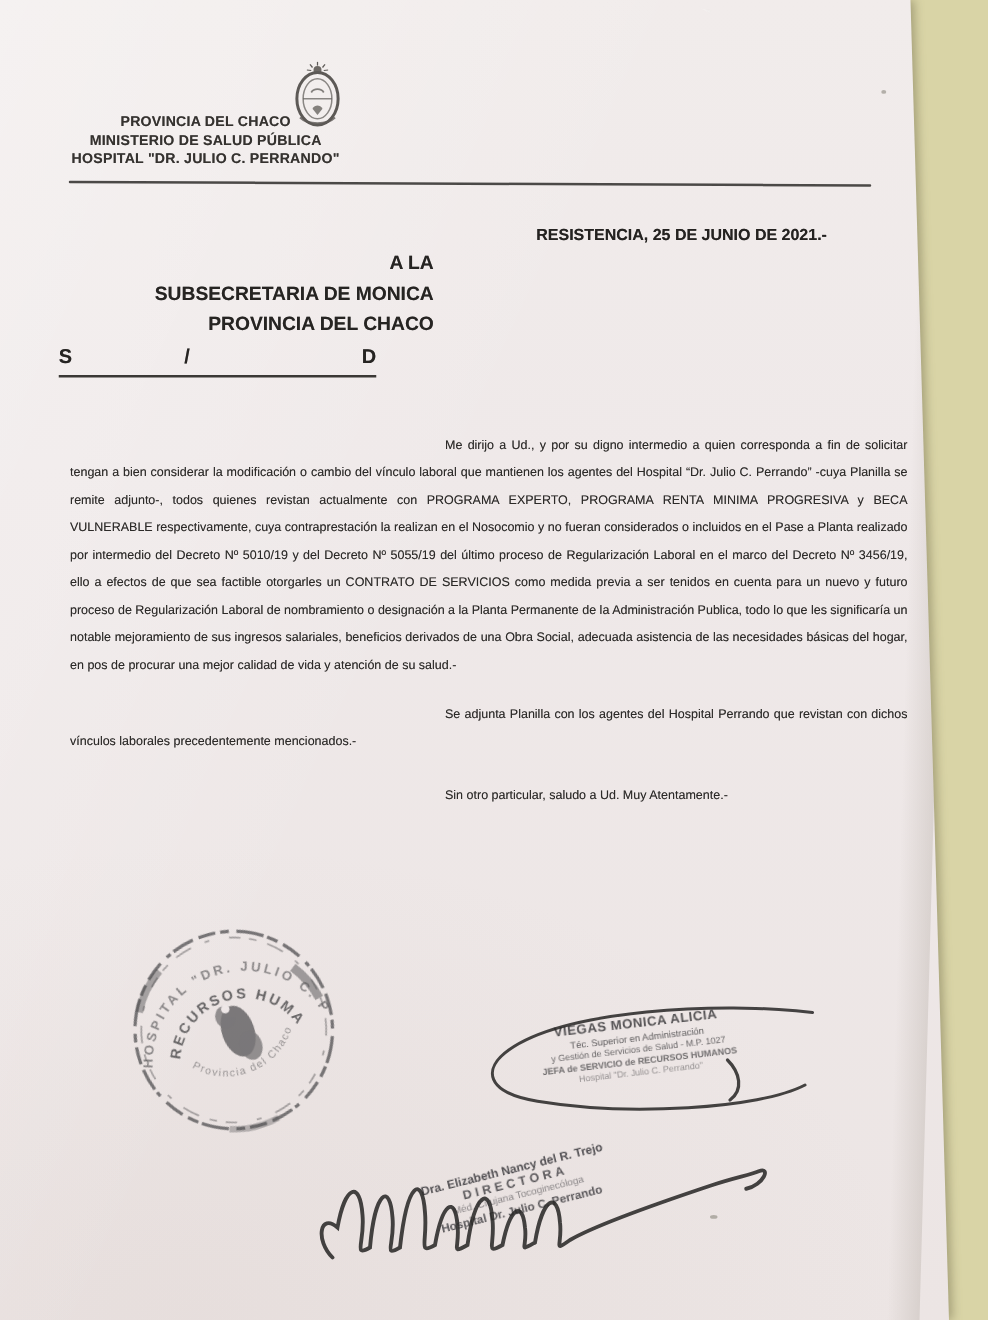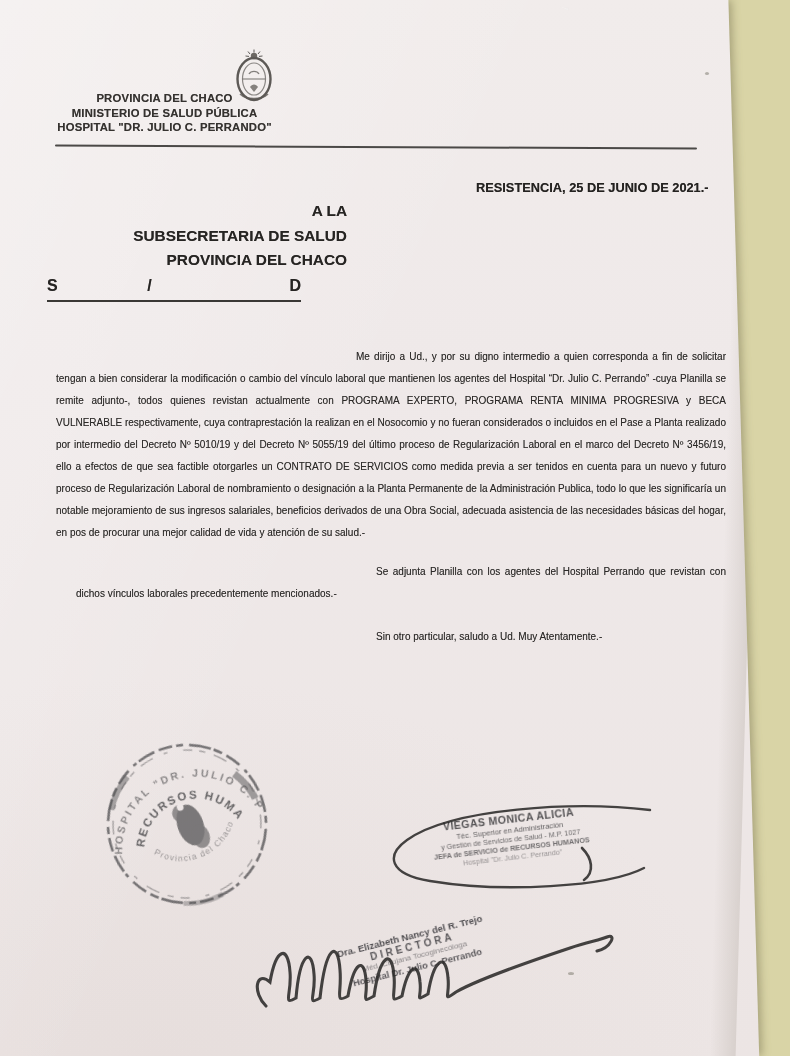--- a/index.html
+++ b/index.html
@@ -39,21 +39,21 @@
     text-align:center;font-weight:bold;font-size:11.3px;line-height:14.6px;
     color:#35322f;letter-spacing:.2px;
     text-shadow:0 0 .5px rgba(50,50,50,.55);
   }
   .header-rule{
     position:absolute;left:55px;top:146px;width:642px;height:2.4px;
     background:#4b4947;transform:rotate(.25deg);border-radius:1px;
   }
   
   .dateline{
-    position:absolute;left:476px;top:180px;
+    position:absolute;left:429px;top:180px;
     font-weight:bold;font-size:12.8px;color:#242220;
     text-shadow:0 0 .4px rgba(30,30,30,.6);
   }
   .recipient{
     position:absolute;left:47px;top:199px;width:300px;
     font-size:15.4px;line-height:24.7px;color:#262422;font-weight:600;
     text-shadow:0 0 .4px rgba(35,35,35,.5);
     text-align:right;
   }
   .sd-line{
@@ -62,21 +62,21 @@
     font-size:16px;font-weight:600;padding-bottom:1px;
   }
   .sd-line .slash{position:relative;left:-24px;}
   
   .body-text{
     position:absolute;left:56px;top:346px;width:670px;
     font-size:10px;line-height:22px;color:#2c2a28;
     text-align:justify;text-shadow:0 0 .4px rgba(40,40,40,.45);
   }
   .body-text p{margin:0;text-indent:300px;}
-  .body-text p + p{margin-top:17px;margin-left:20px;}
+  .body-text p + p{margin-top:17px;}
   .body-text p.closing{margin-top:21px;}
   
   .round-stamp{
     position:absolute;left:98px;top:740px;width:178px;height:168px;
     transform:rotate(-19deg);opacity:.88;filter:blur(.35px);
   }
   
   .viegas{
     position:absolute;left:398px;top:813px;width:225px;
     transform:rotate(-6.5deg);text-align:center;color:#3b3a3c;
@@ -131,21 +131,21 @@
       <div>PROVINCIA DEL CHACO</div>
       <div>MINISTERIO DE SALUD PÚBLICA</div>
       <div>HOSPITAL "DR. JULIO C. PERRANDO"</div>
     </div>
     <div class="header-rule"></div>
 
     <div class="dateline">RESISTENCIA, 25 DE JUNIO DE 2021.-</div>
 
     <div class="recipient">
       <div>A LA</div>
-      <div>SUBSECRETARIA DE SALUD</div>
+      <div>SUBSECRETARIA DE MONICA</div>
       <div>PROVINCIA DEL CHACO</div>
       <div class="sd-line">
         <span>S</span>
         <span class="slash">/</span>
         <span>D</span>
       </div>
     </div>
 
     <div class="body-text">
       <p>Me dirijo a Ud., y por su digno intermedio a quien corresponda a fin de solicitar tengan a bien considerar la modificación o cambio del vínculo laboral que mantienen los agentes del Hospital “Dr. Julio C. Perrando” -cuya Planilla se remite adjunto-, todos quienes  revistan actualmente con PROGRAMA EXPERTO, PROGRAMA RENTA MINIMA PROGRESIVA y BECA VULNERABLE respectivamente, cuya contraprestación la realizan en el Nosocomio y no fueran considerados o incluidos en el Pase a Planta realizado por intermedio del Decreto Nº 5010/19 y del Decreto Nº 5055/19 del último proceso de Regularización Laboral en el marco del Decreto Nº 3456/19, ello a efectos de que sea factible otorgarles un CONTRATO DE SERVICIOS como medida previa a ser tenidos en cuenta para un nuevo y futuro proceso de Regularización Laboral de nombramiento o designación a la Planta Permanente de la Administración Publica, todo lo que les significaría un notable mejoramiento de sus ingresos salariales, beneficios derivados de una Obra Social, adecuada asistencia de las necesidades básicas del hogar, en pos de procurar una mejor calidad de vida y atención de su salud.-</p>

